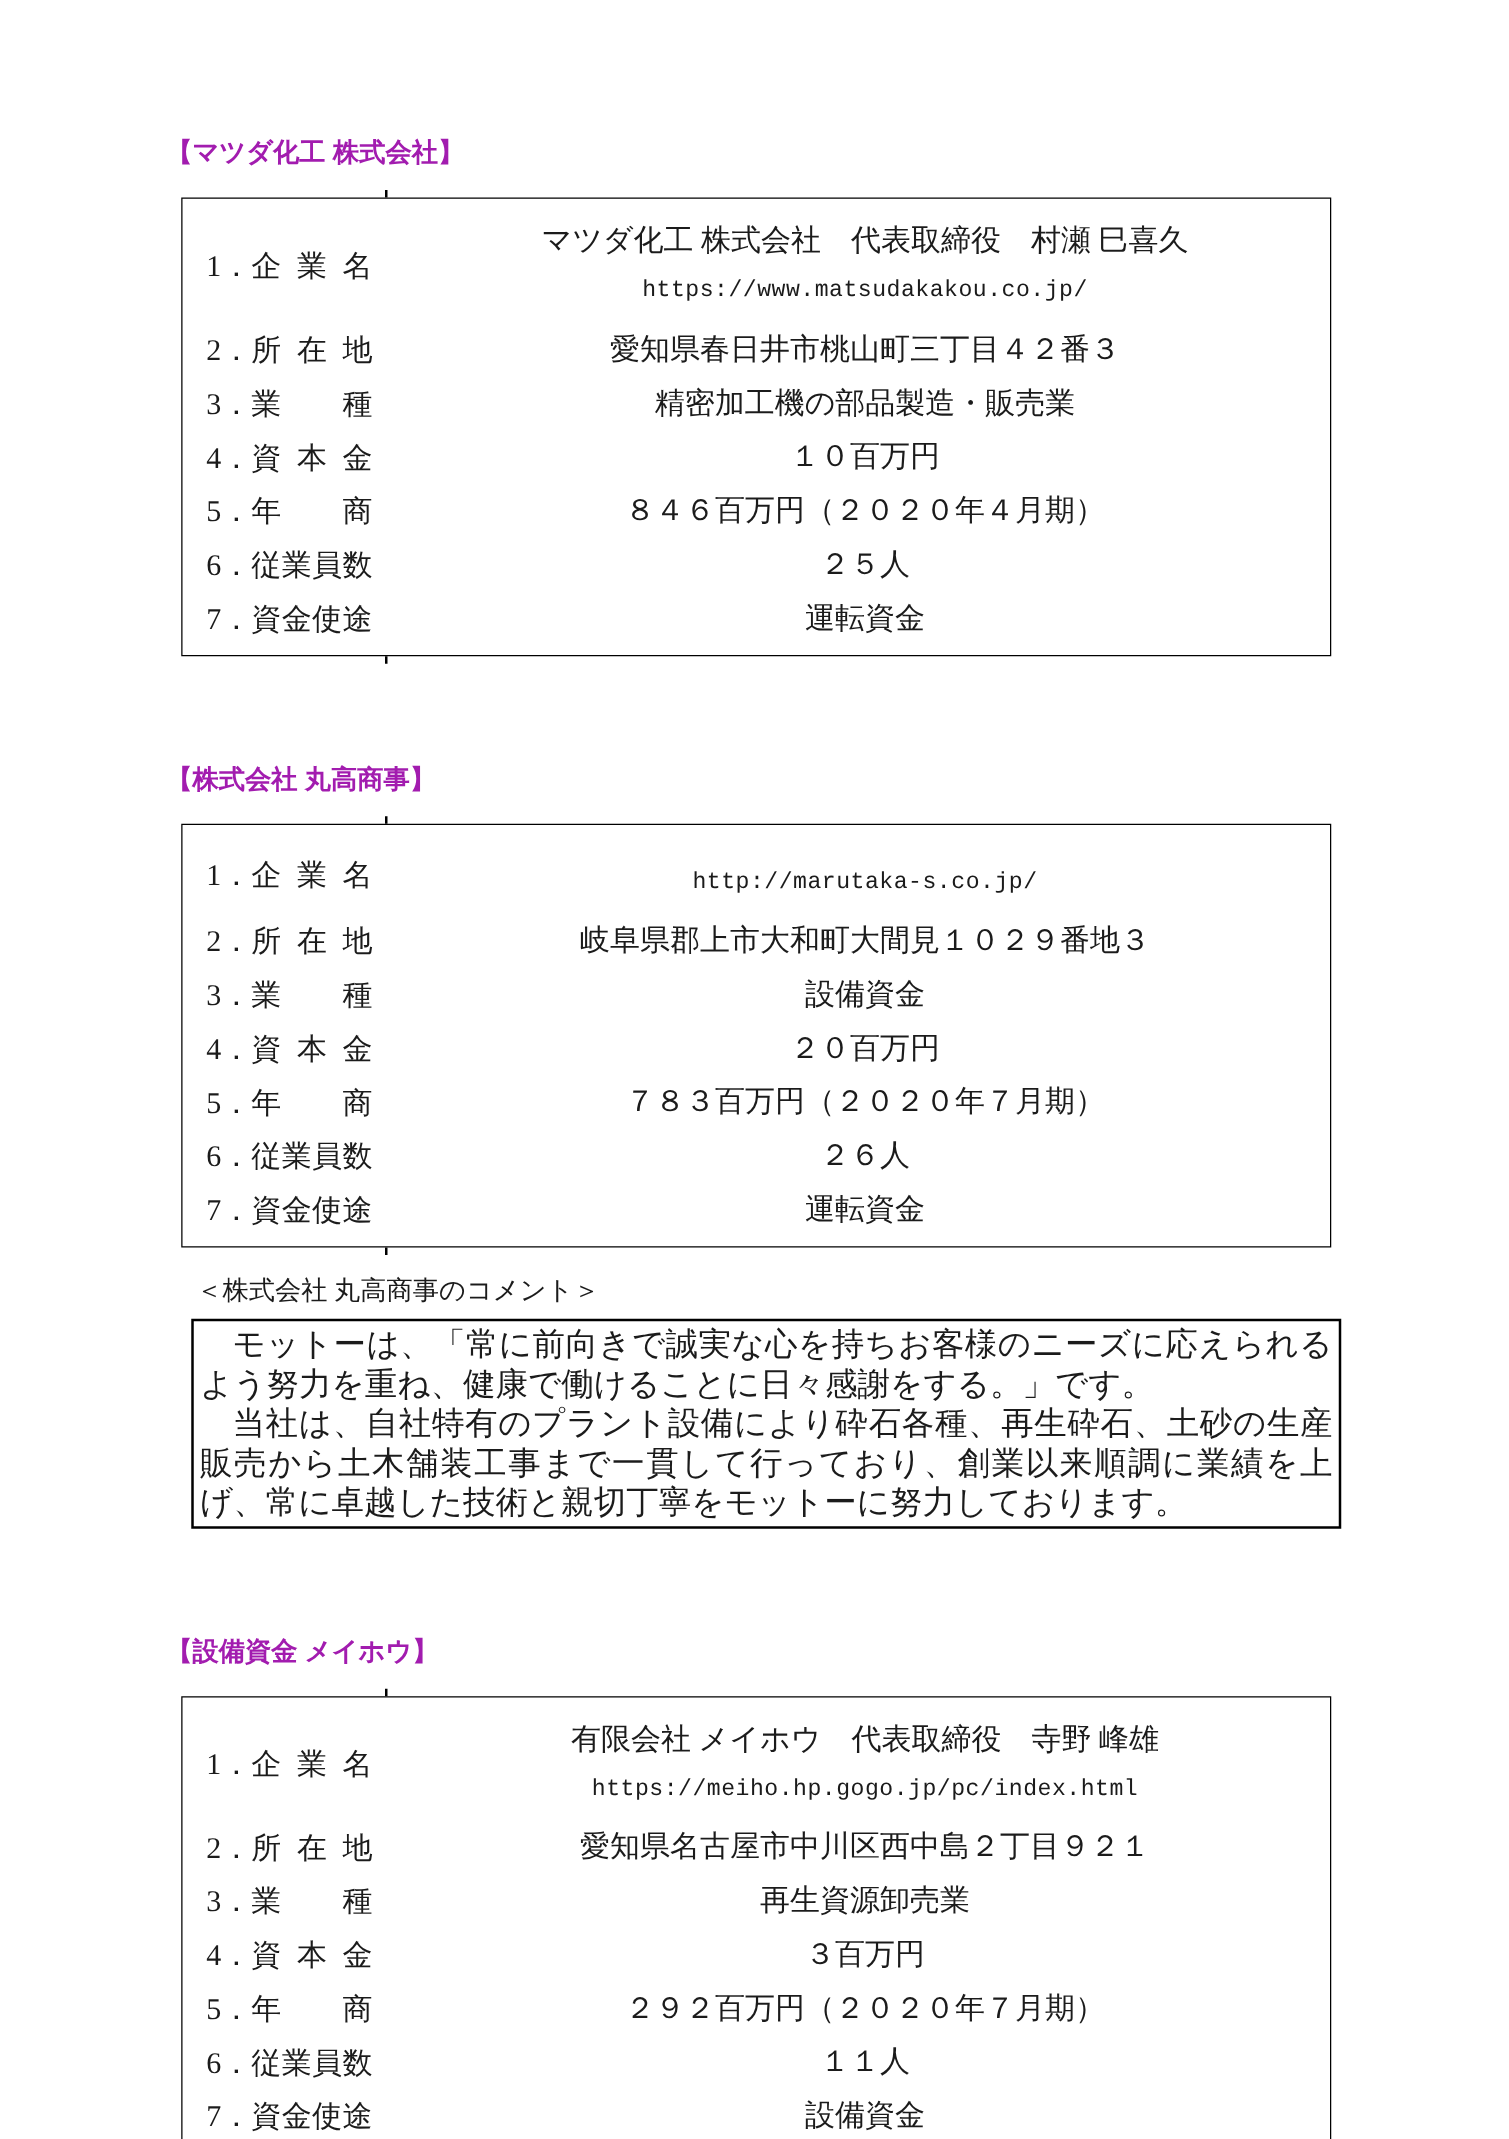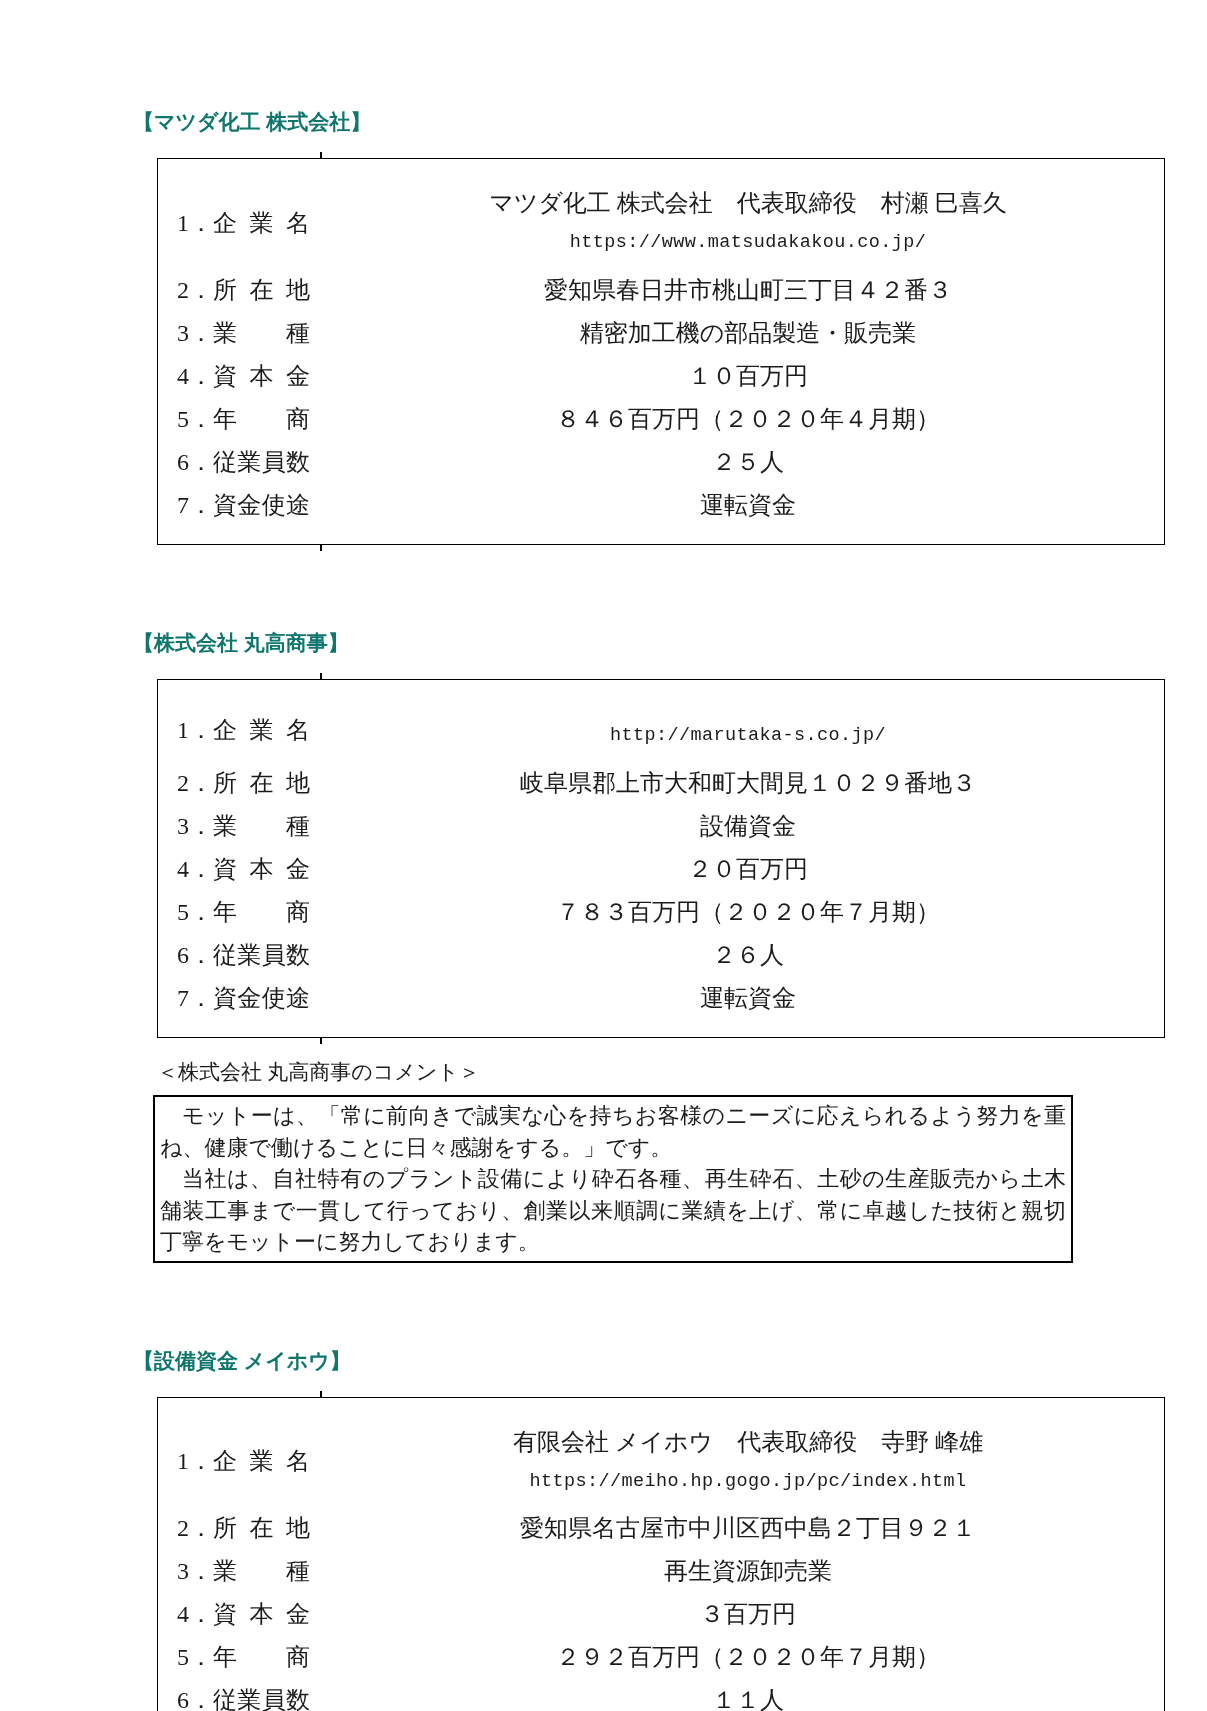--- a/index.html
+++ b/index.html
@@ -9,29 +9,29 @@
     min-height: 1711px;
     color: #1b1b1b;
     font-family: "Liberation Serif", "DejaVu Serif", serif;
     padding: 108px 130px 40px 133px;
   }
   .company-section { margin-bottom: 84px; }
   .company-heading {
     font-family: "Liberation Sans", "DejaVu Sans", sans-serif;
     font-weight: bold;
     font-size: 21px;
-    color: #0f766e;
+    color: #a21caf;
     margin-bottom: 22px;
   }
   .info-table {
     position: relative;
-    margin-left: 24px;
-    width: 1008px;
+    margin-left: 12px;
+    width: 920px;
     border: 1.6px solid #000000;
-    padding: 18px 0;
+    padding: 8px 0;
     background: #ffffff;
   }
   .info-row { display: flex; align-items: center; padding: 5.5px 0; font-size: 24px; }
   .info-row.first { padding: 12px 0; }
   .cell-label { flex: 0 0 162px; padding-left: 19px; white-space: nowrap; }
   .num { display: inline-block; min-width: 30px; }
   .jlabel {
     display: inline-block;
     width: 97px;
     text-align: justify;
@@ -50,21 +50,21 @@
   .tick { position: absolute; left: 162px; width: 2px; height: 6px; background: #000000; }
   .tick-t { top: -7px; }
   .tick-b { bottom: -7px; }
   .comment-label { margin-left: 24px; margin-top: 20px; font-size: 21px; }
   .comment-box {
     margin-left: 20px;
     margin-top: 9px;
     width: 920px;
     border: 2px solid #000000;
     padding: 3px 5px;
-    font-size: 22px;
+    font-size: 26px;
   }
   .comment-box p { text-indent: 1em; text-align: justify; line-height: 31.5px; }
 </style>
 </head>
 <body>
 
 <div>
 
   <section class="company-section">
     <h2 class="company-heading">【マツダ化工 株式会社】</h2>

